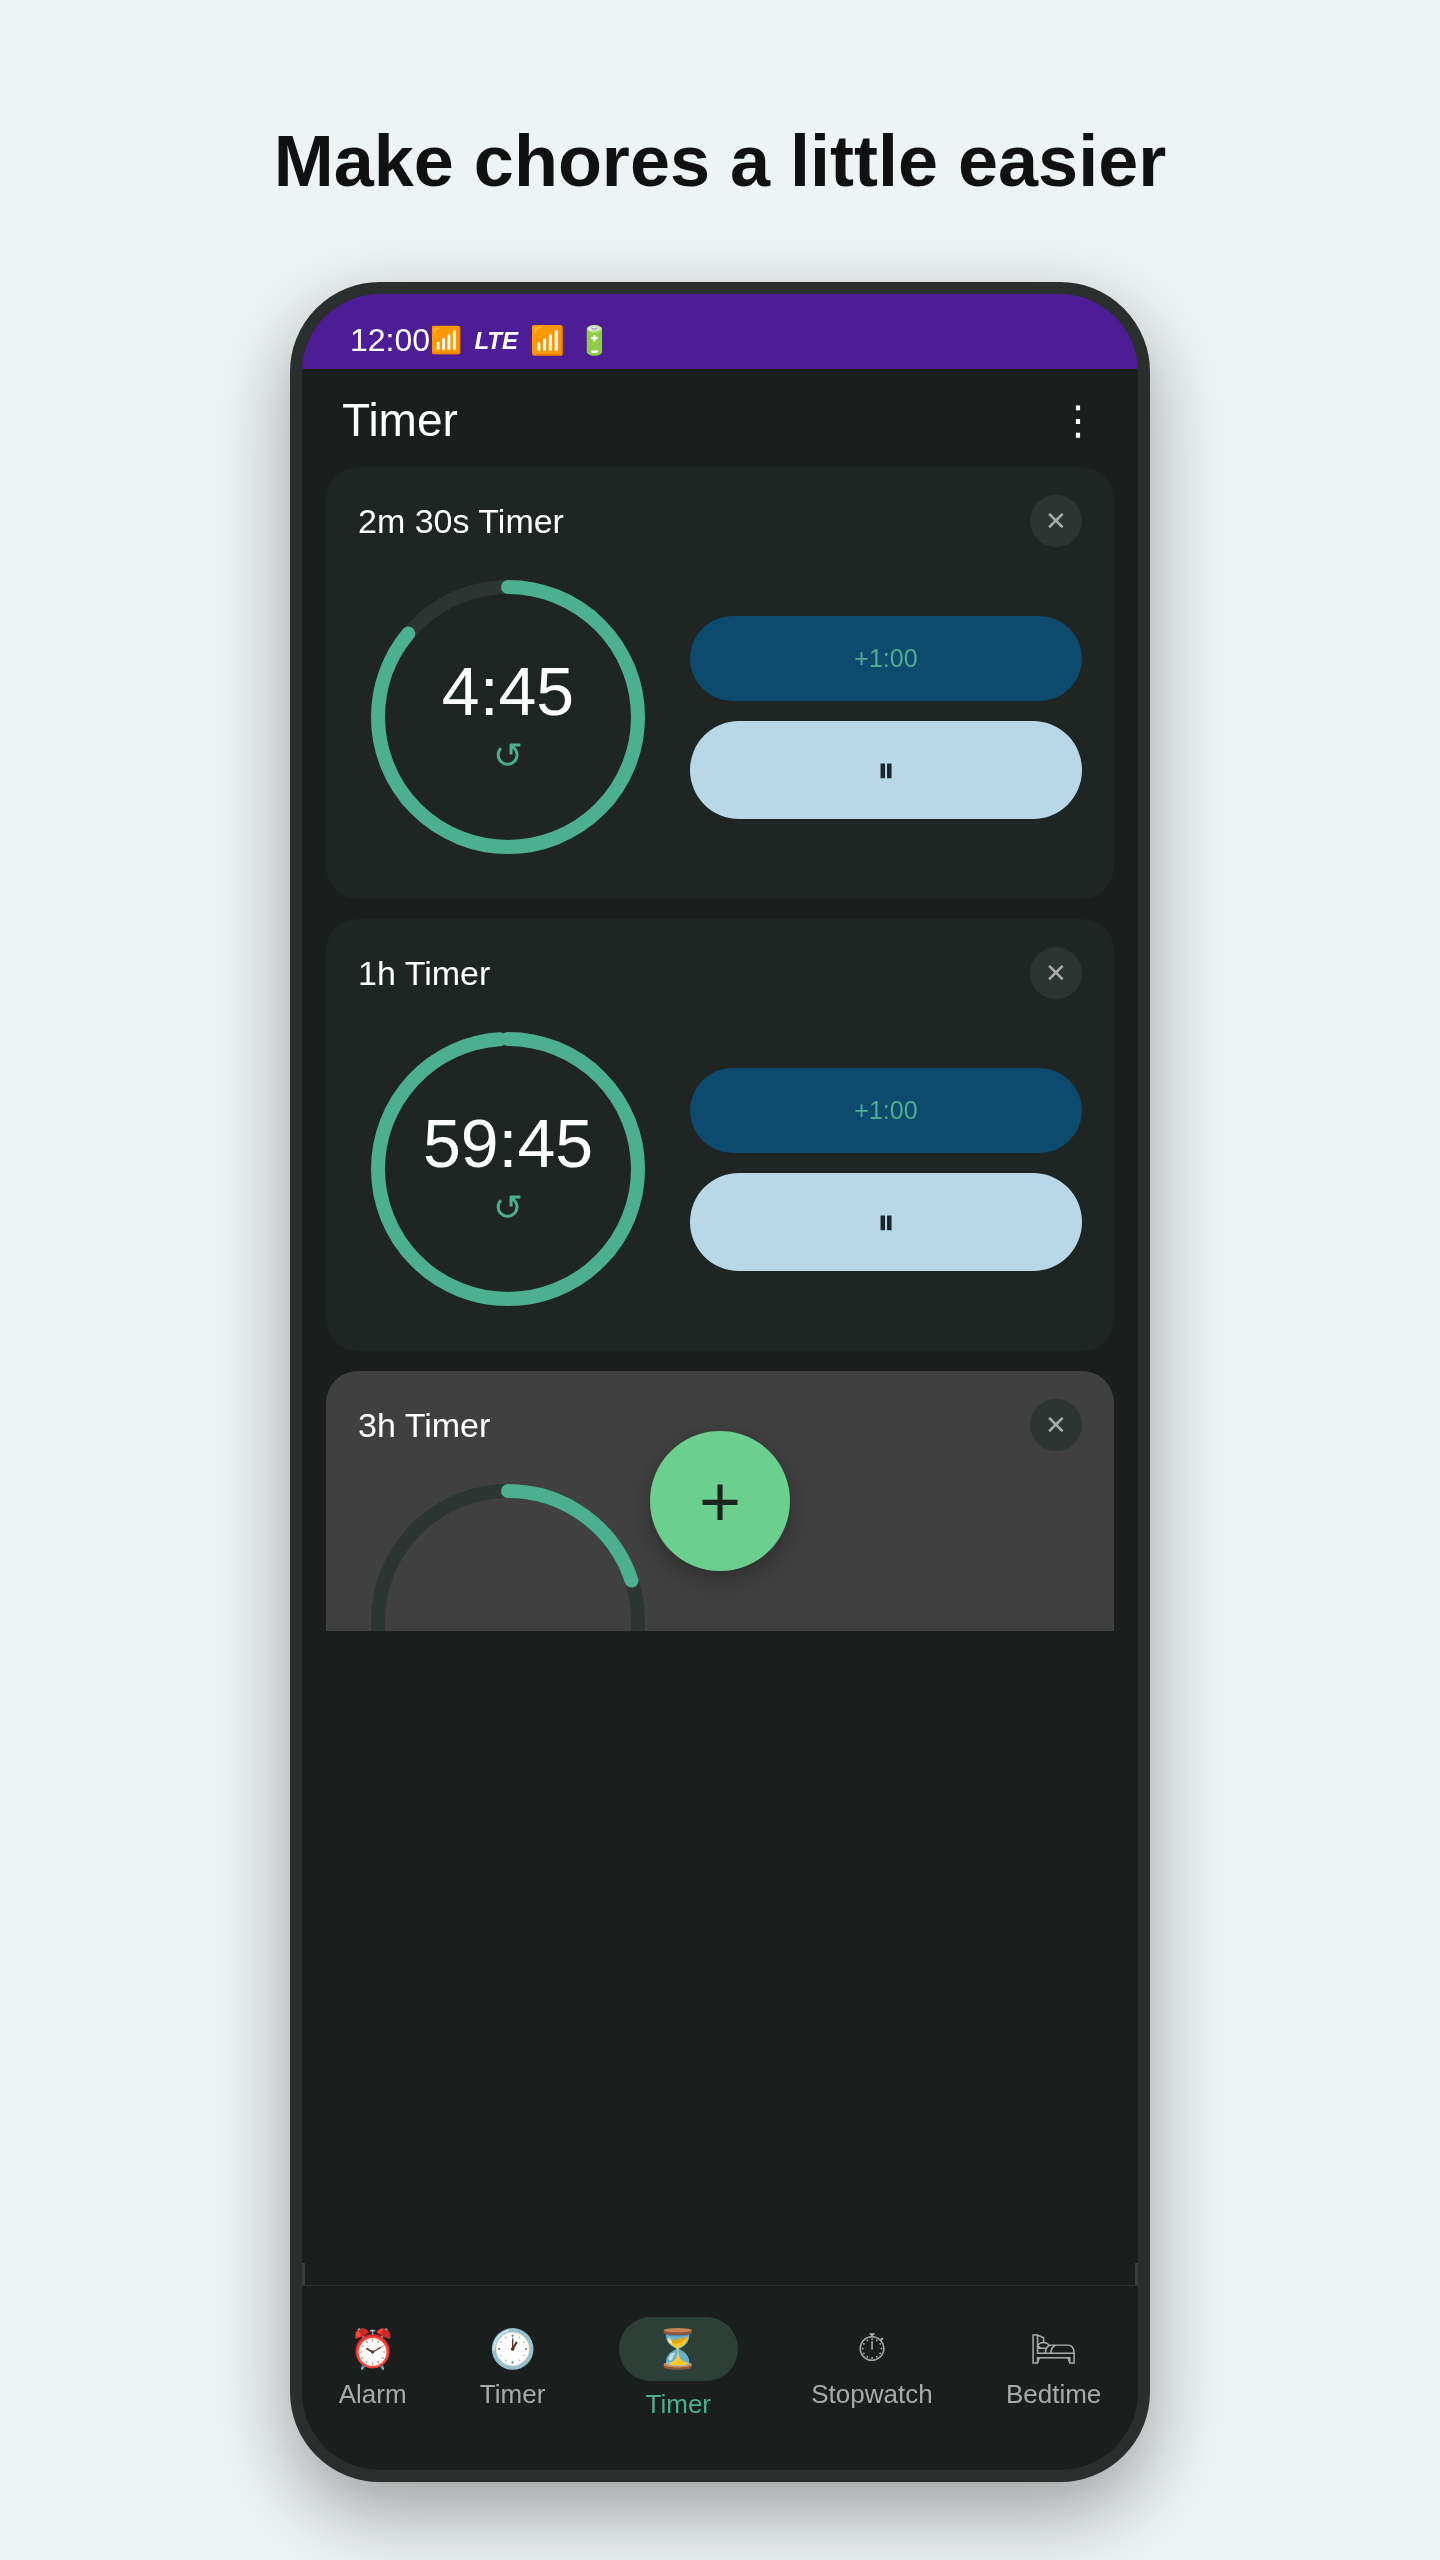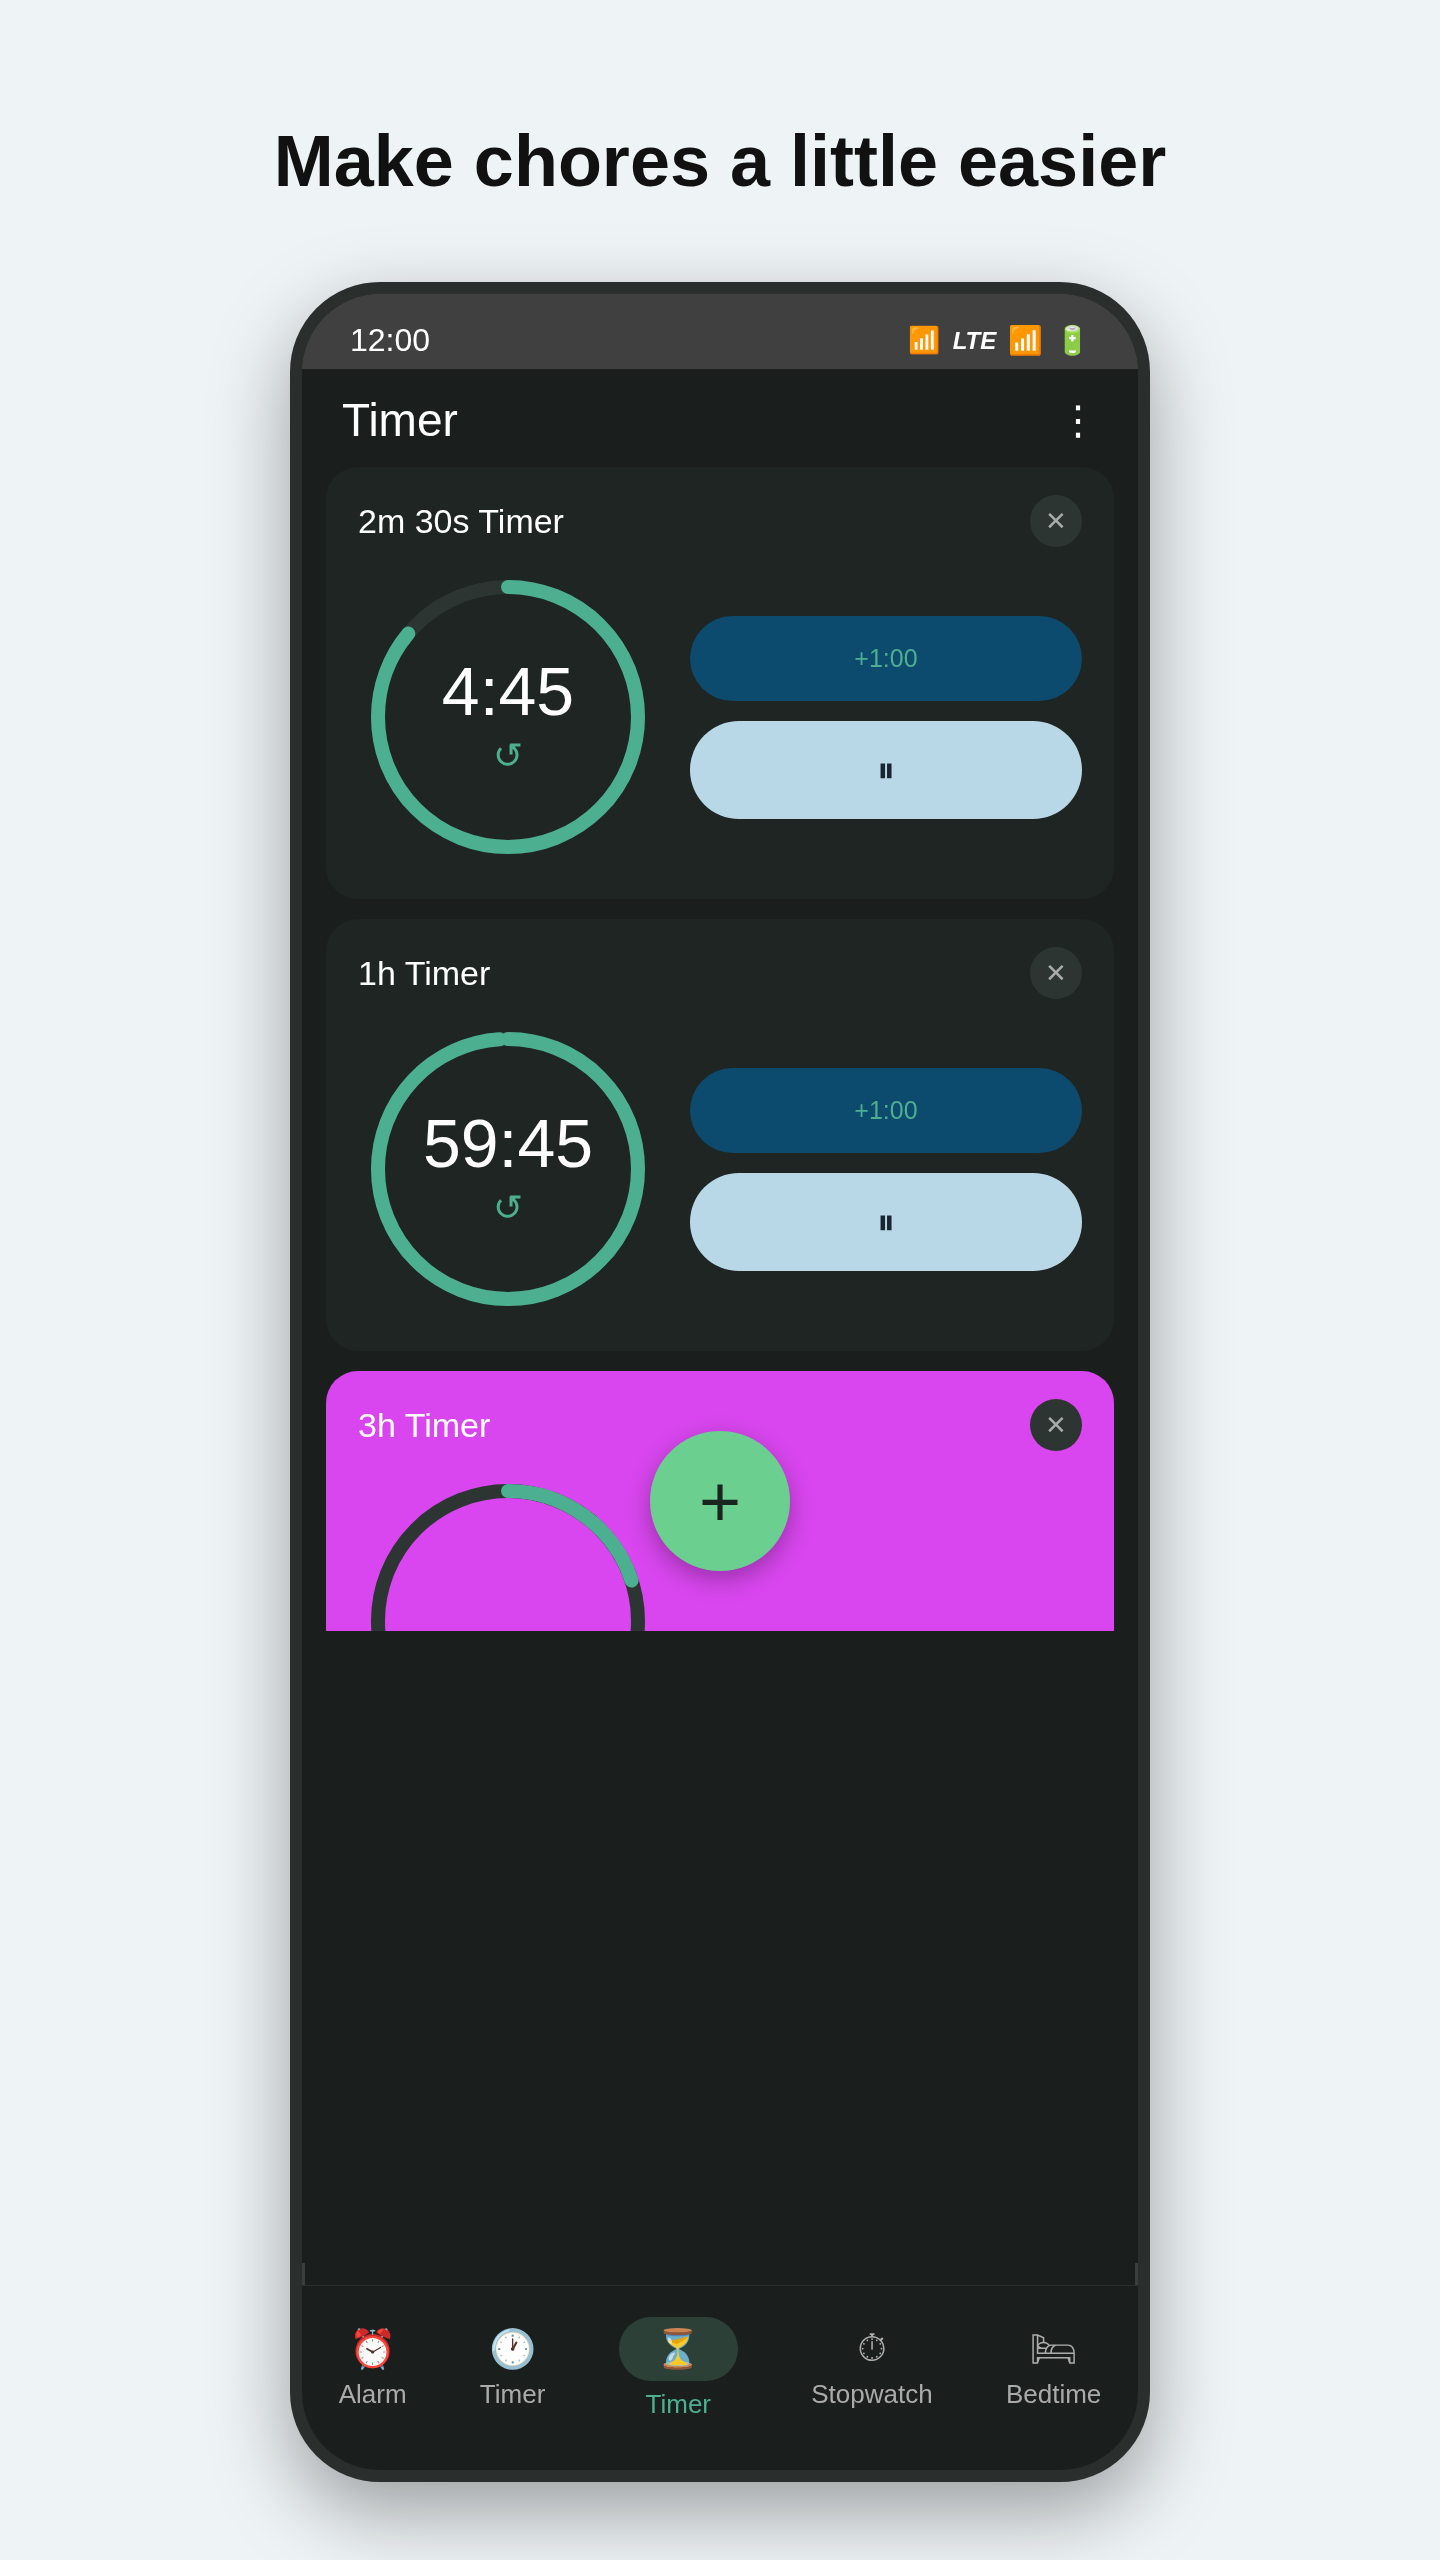--- a/index.html
+++ b/index.html
@@ -43,24 +43,24 @@
       top: 360px;
       width: 12px;
       height: 120px;
       background: #2a2f2e;
       border-radius: 0 6px 6px 0;
     }
 
     
     .status-bar {
       display: flex;
-      justify-content: space-between;
+      justify-content: flex-start;
       align-items: center;
       padding: 28px 48px 10px;
-      background: #404040;
+      background: #4c1d95;
     }
     .status-time {
       color: #fff;
       font-size: 32px;
       font-weight: 400;
     }
     .status-icons {
       display: flex;
       align-items: center;
       gap: 12px;
@@ -207,21 +207,21 @@
       font-size: 36px;
       cursor: pointer;
       width: 100%;
       display: flex;
       align-items: center;
       justify-content: center;
     }
 
     
     .timer-card-partial {
-      background: #d946ef;
+      background: #404040;
       border-radius: 32px 32px 0 0;
       padding: 28px 32px 0;
       position: relative;
       height: 260px;
       overflow: hidden;
     }
 
     
     .fab-btn {
       position: absolute;

